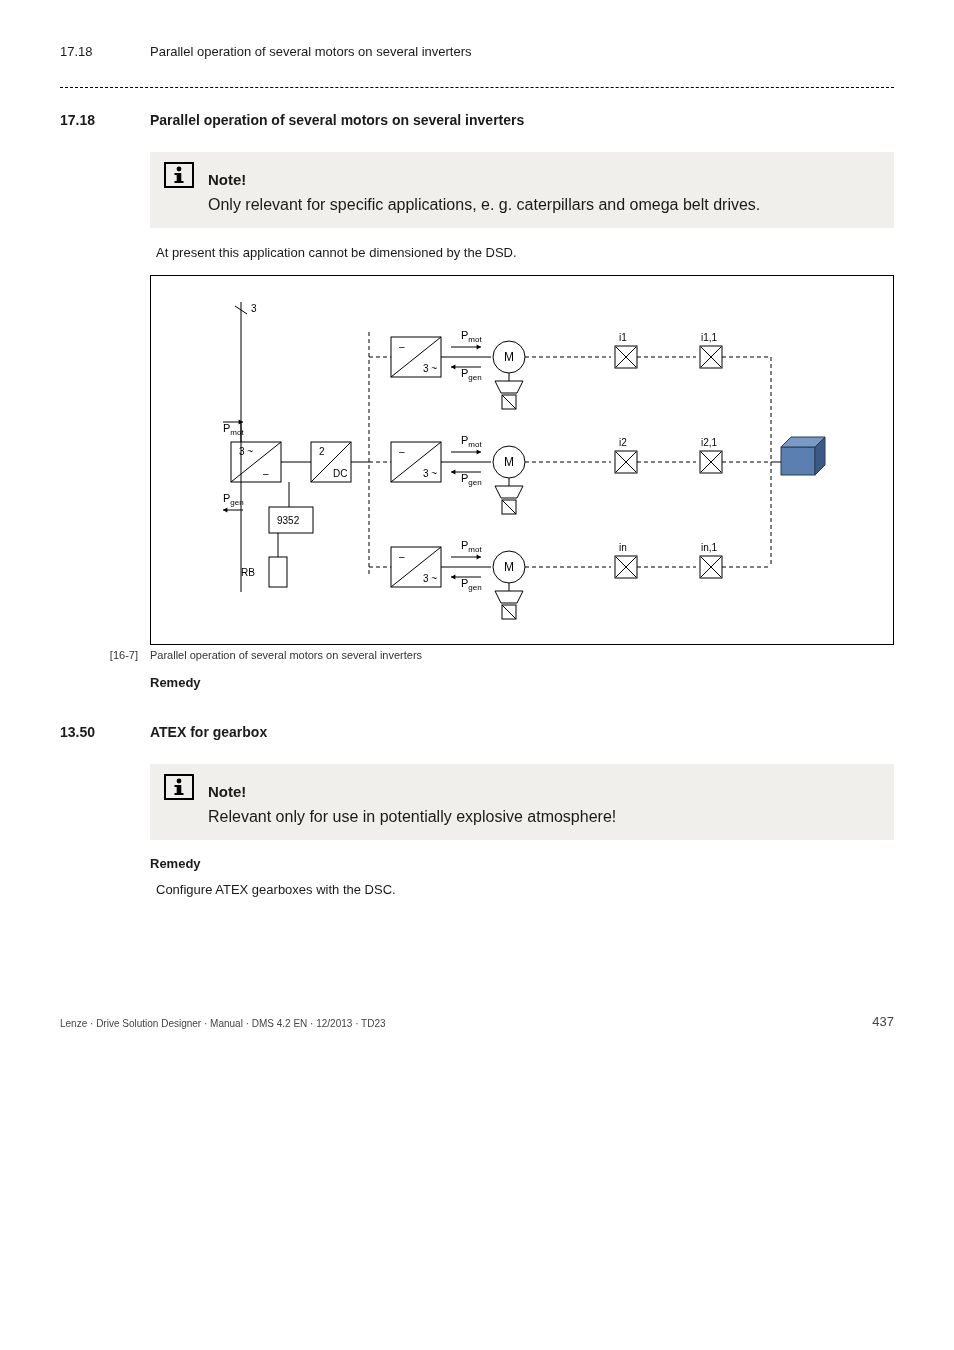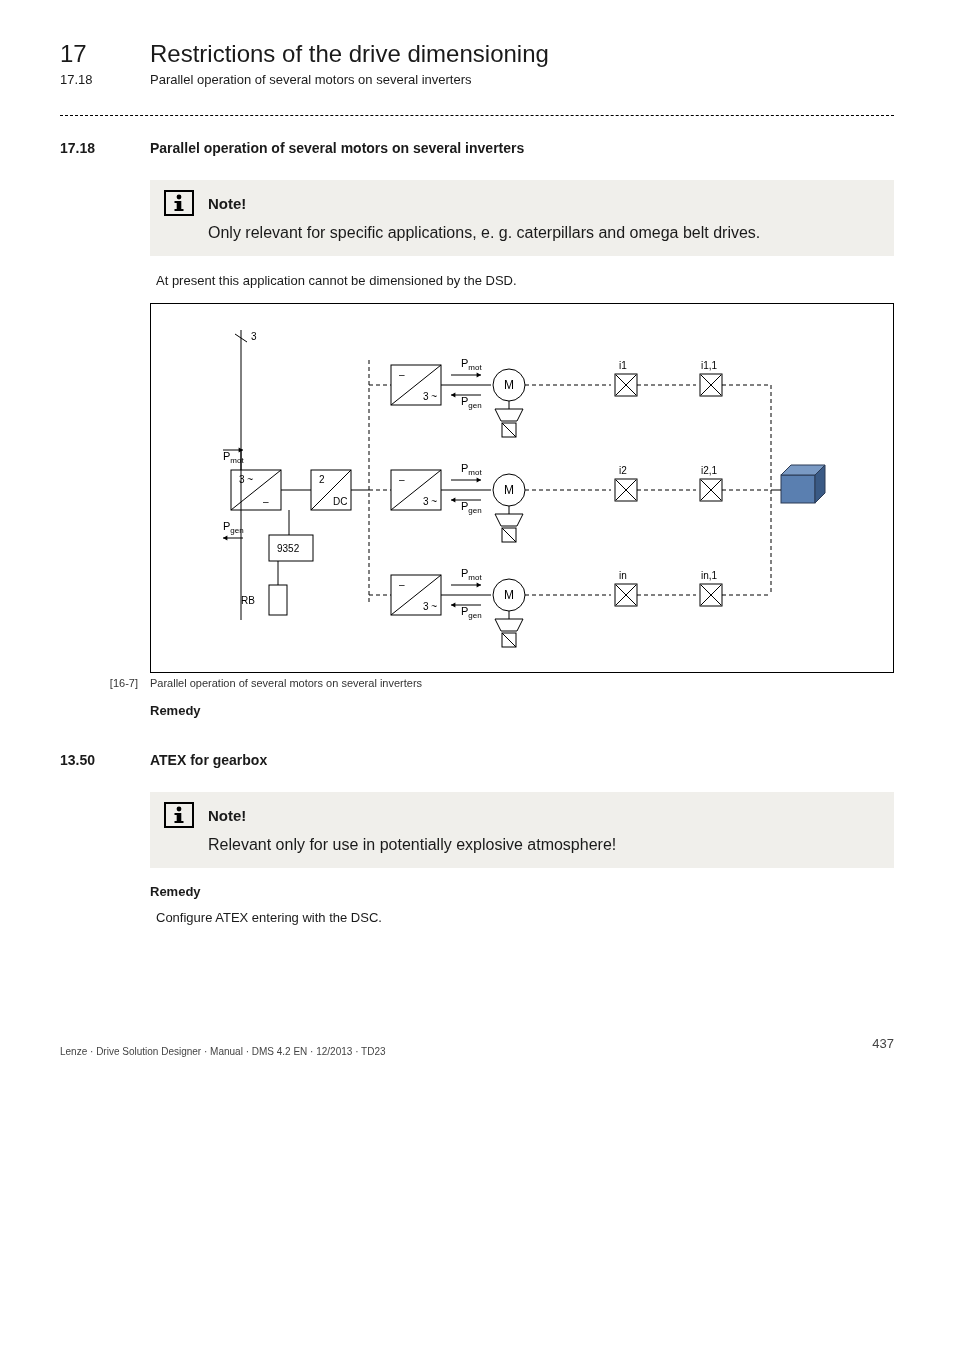--- a/index.html
+++ b/index.html
@@ -28,21 +28,21 @@
   .section-title { font-size: 14px; font-weight: 700; }
   .content-indent {
     margin-left: 90px;
   }
   .note-box {
     background: #f0efeb;
     margin: 24px 0 16px 0;
     padding: 0;
   }
   .note-head {
-    display: flex; align-items: center;
+    display: flex; align-items: flex-end;
     gap: 14px;
     padding: 10px 14px 6px 14px;
   }
   .note-icon {
     width: 30px; height: 26px;
     flex-shrink: 0;
   }
   .note-label { font-size: 15px; font-weight: 700; }
   .note-body {
     padding: 0 14px 12px 58px;
@@ -72,33 +72,29 @@
   .bold-para { font-weight: 700; font-size: 13px; margin-top: 10px; }
   .footer {
     position: relative;
     margin-top: 120px;
     font-size: 10px;
     color: #444;
   }
   .page-num {
     position: absolute;
     right: 0;
-    bottom: 6px;
+    bottom: 0;
     font-size: 13px;
   }
 </style>
 </head>
 <body>
 
 <div class="page">
 
-  <div class="header-row">
-    <div class="chap-num">17</div>
-    <div class="chap-title">Restrictions of the drive dimensioning</div>
-  </div>
   <div class="sub-row">
     <div class="sub-num">17.18</div>
     <div class="sub-title">Parallel operation of several motors on several inverters</div>
   </div>
 
   <hr class="divider">
 
   <div class="section-row">
     <div class="section-num">17.18</div>
     <div class="section-title">Parallel operation of several motors on several inverters</div>
@@ -264,21 +260,21 @@
           <rect x="10.5" y="11" width="4" height="2" fill="#000"></rect>
           <rect x="10.5" y="19" width="9" height="2" fill="#000"></rect>
         </svg>
         <div class="note-label">Note!</div>
       </div>
       <div class="note-body">Relevant only for use in potentially explosive atmosphere!</div>
     </div>
 
 
     <div class="bold-para">Remedy</div>
-    <div class="body-text">Configure ATEX entering with the DSC.</div>
+    <div class="body-text">Configure ATEX gearboxes with the DSC.</div>
 
   </div>
 
   <div class="footer">
     <span>Lenze · Drive Solution Designer · Manual · DMS 4.2 EN · 12/2013 · TD23</span>
     <span class="page-num">437</span>
   </div>
 
 </div>
 

